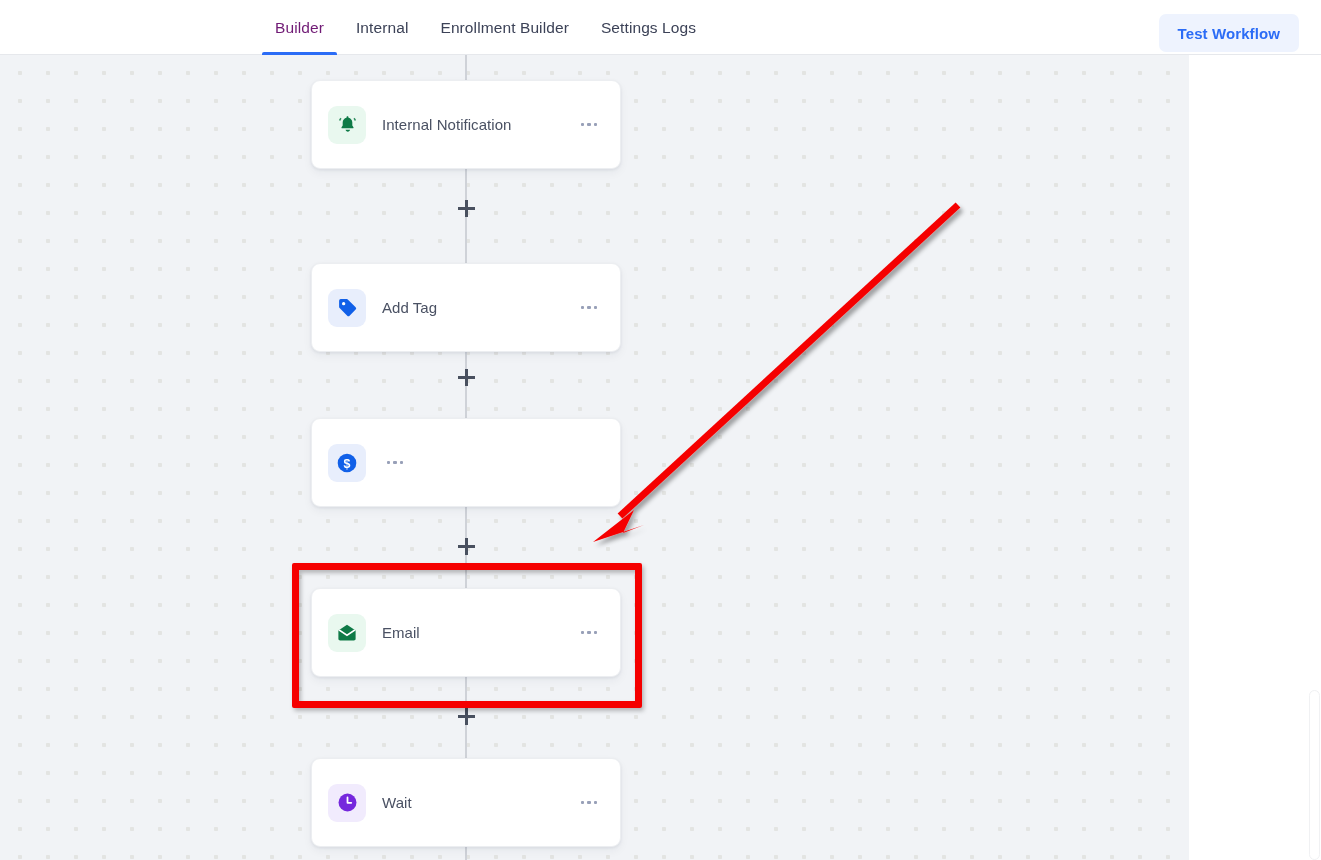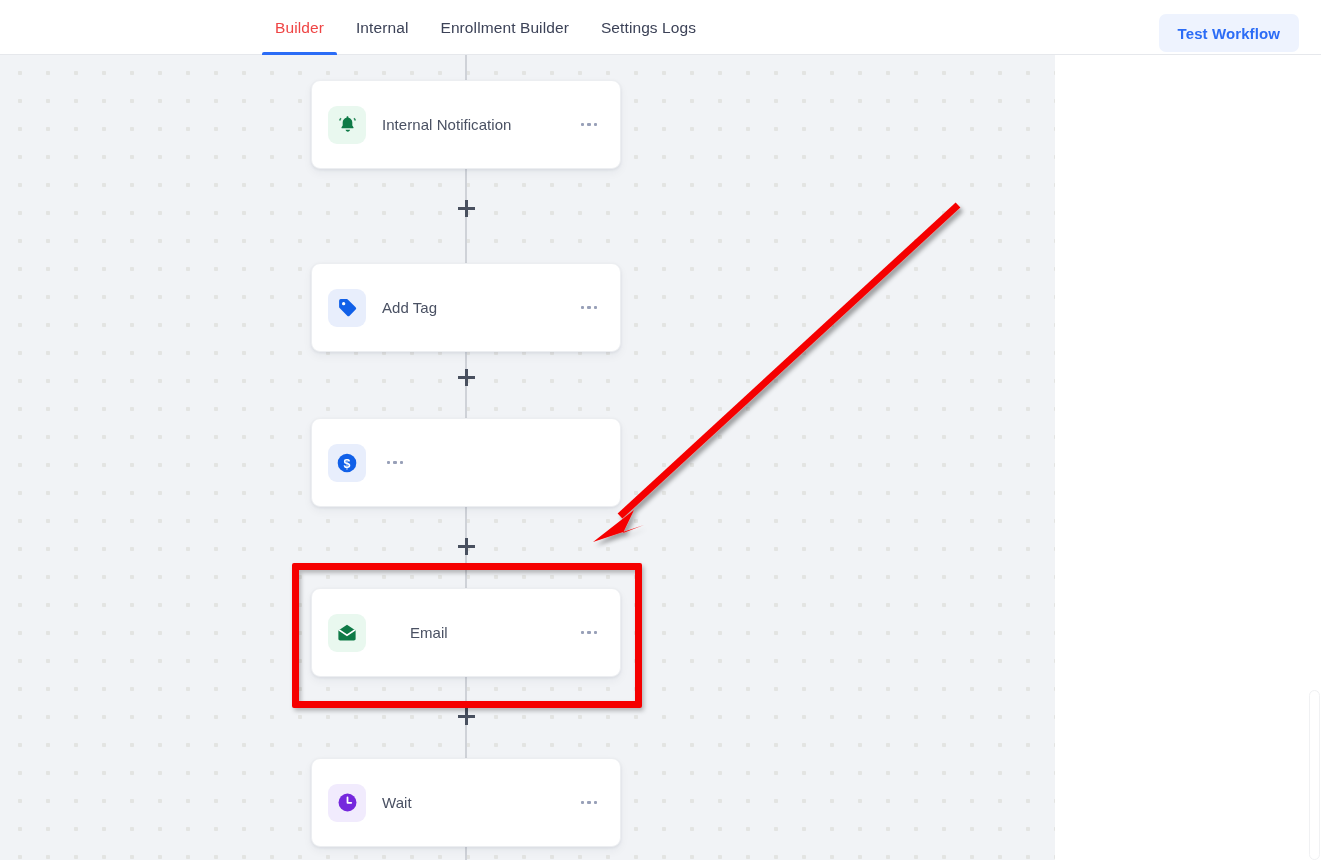--- a/index.html
+++ b/index.html
@@ -49,21 +49,21 @@
     display: flex;
     align-items: center;
     padding: 0 16px;
     font-size: 15.5px;
     color: #3c4257;
     cursor: pointer;
     white-space: nowrap;
     letter-spacing: 0.1px;
   }
   .tab.active {
-    color: #ef4444;
+    color: #701a75;
   }
   .tab.active::after {
     content: "";
     position: absolute;
     left: 3px;
     right: 3px;
     bottom: 0;
     height: 3px;
     background: #2b6cf6;
     border-radius: 2px 2px 0 0;
@@ -86,21 +86,21 @@
     border-radius: 7px;
     cursor: pointer;
     letter-spacing: 0.1px;
     font-family: "Liberation Sans", sans-serif;
   }
 
   
   .canvas {
     position: absolute;
     top: 55px; left: 0;
-    width: 1055px;
+    width: 1189px;
     height: 805px;
     background-color: #f1f3f6;
     background-image: radial-gradient(#e3e4e2 2.1px, transparent 2.2px);
     background-size: 28px 28px;
     background-position: 6px 4px;
     overflow: hidden;
   }
 
   
   .trunk {
@@ -315,21 +315,21 @@
         </div>
         <div class="node-menu">
           <i></i>
           <i></i>
           <i></i>
         </div>
       </div>
 
       <div class="plus" style="top:483px;"></div>
 
-      <div class="node" style="top:533px; height:89px;gap:28px;">
+      <div class="node" style="top:533px; height:89px;">
         <div class="node-icon green">
           <svg width="22" height="22" viewBox="0 0 24 24" fill="#0f7a47" aria-hidden="true">
             <path d="M12 2.9 2.6 9.3v9.1c0 1.05.85 1.9 1.9 1.9h15c1.05 0 1.9-.85 1.9-1.9V9.3L12 2.9z"></path>
             <path d="M2.6 9.3 12 15.6l9.4-6.3-1.6-1.1-7.8 5.2-7.8-5.2-1.6 1.1z" fill="#ffffff"></path>
           </svg>
         </div>
         <div class="node-label">Email</div>
         <div class="node-menu">
           <i></i>
           <i></i>

